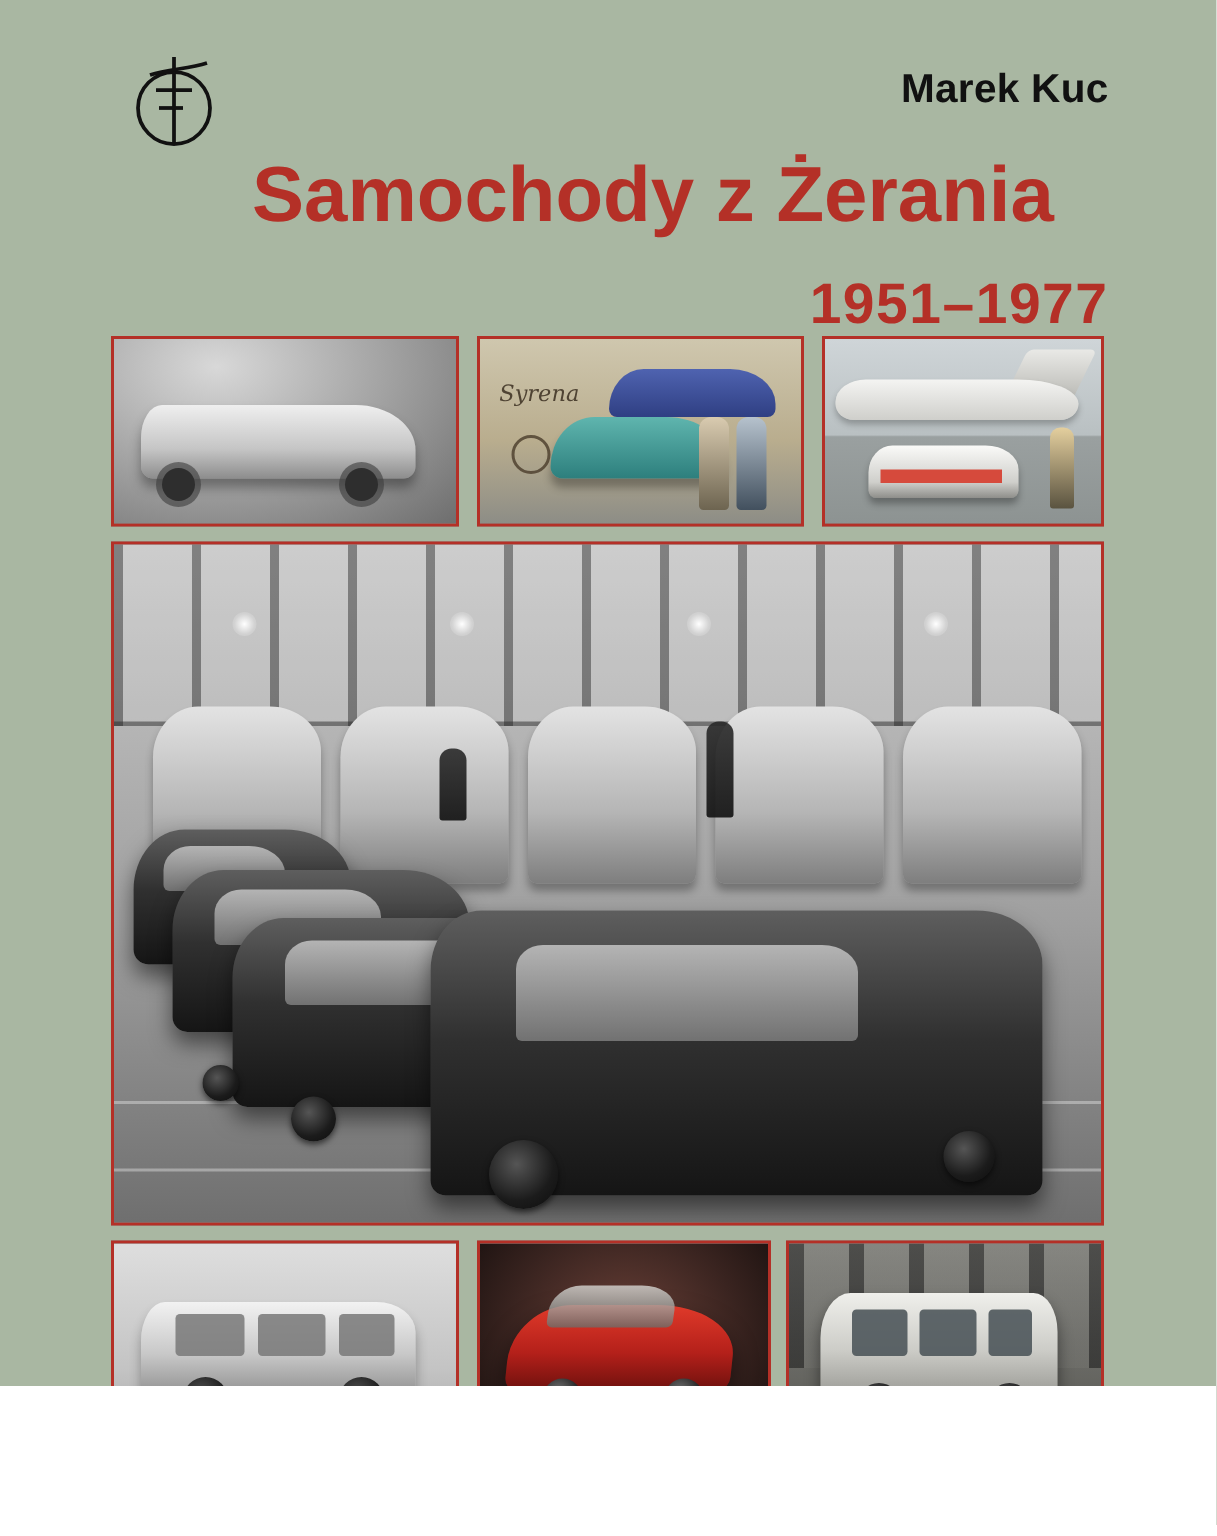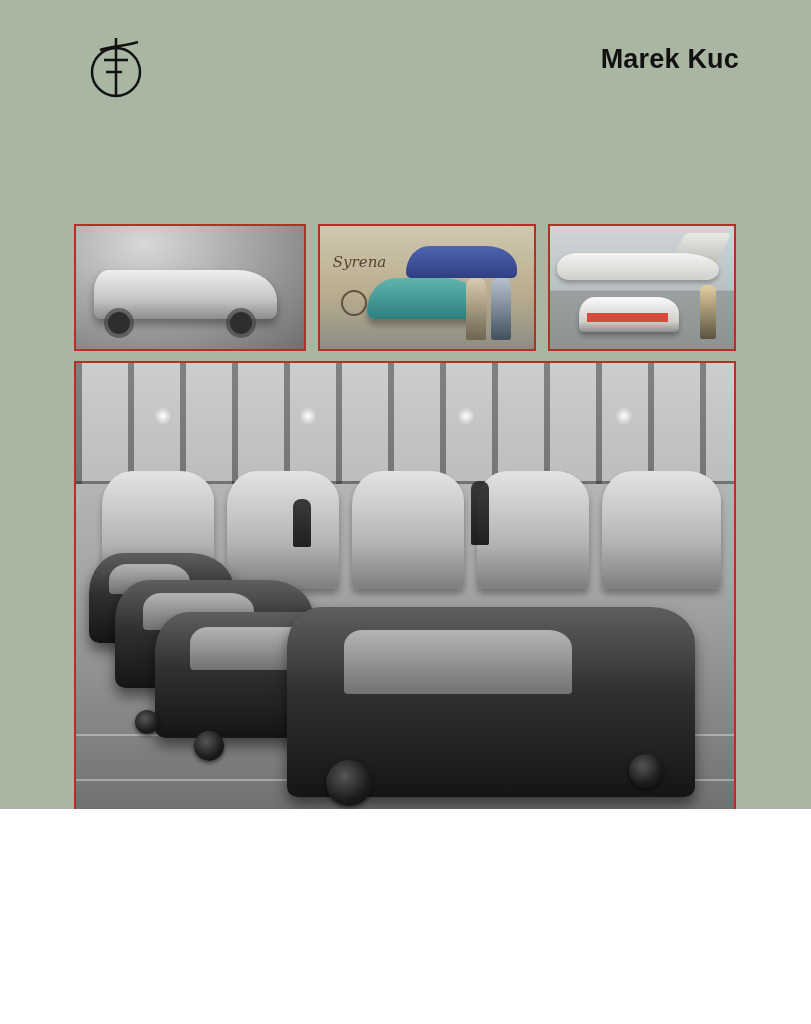--- a/index.html
+++ b/index.html
@@ -6,21 +6,21 @@
     margin: 0;
     padding: 0;
     background: #ffffff;
   }
   body {
     font-family: "Liberation Sans", sans-serif;
   }
   .cover {
     position: relative;
     width: 811px;
-    height: 809px;
+    height: 924px;
     background: #a9b7a2;
     overflow: hidden;
     box-sizing: border-box;
   }
 
   
   .author {
     position: absolute;
     top: 44px;
     right: 72px;
@@ -374,22 +374,24 @@
       <circle cx="34" cy="36" r="24" fill="none" stroke="#111" stroke-width="2.5"></circle>
       <path d="M34 2 L34 60" stroke="#111" stroke-width="2.5" fill="none"></path>
       <path d="M18 14 C30 10, 44 10, 56 6" stroke="#111" stroke-width="2.5" fill="none"></path>
       <path d="M22 24 L46 24" stroke="#111" stroke-width="2.5" fill="none"></path>
       <path d="M24 36 L40 36" stroke="#111" stroke-width="2.5" fill="none"></path>
     </svg>
   </div>
 
   <div class="author">Marek Kuc</div>
 
-
-
+  <div class="title">Samochody z Żerania</div>
+
+
+  <div class="years">1951–1977</div>
 
   <div class="photo" id="photo-top-left">
     <div class="inner scene-van bw"></div>
   </div>
 
   <div class="photo" id="photo-top-mid">
     <div class="inner scene-poster">
       <div class="car-blue"></div>
       <div class="car-teal"></div>
       <div class="figure-a"></div>

